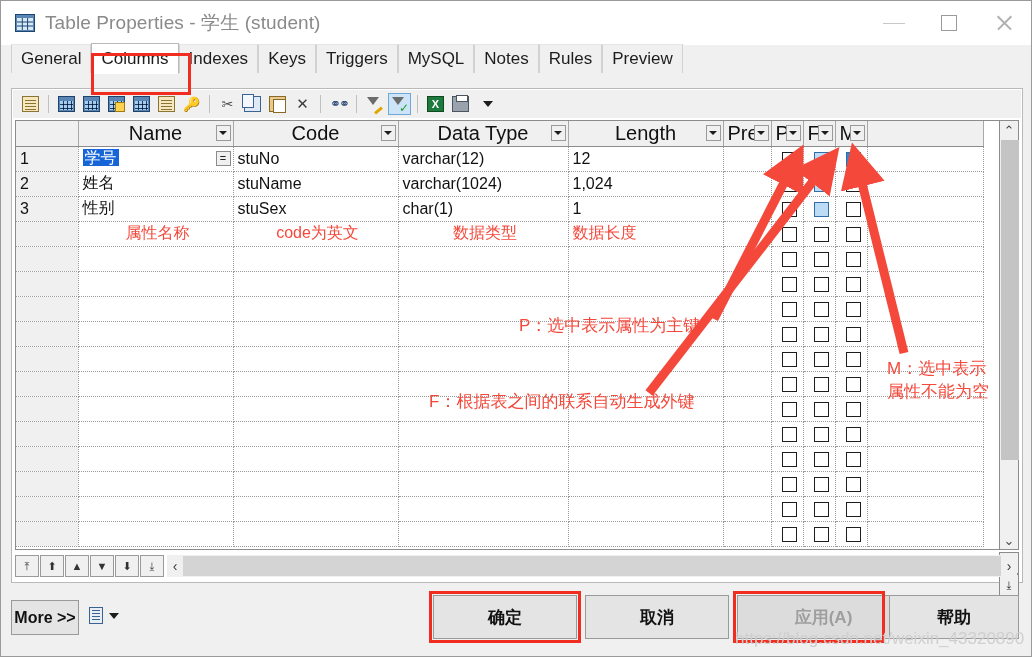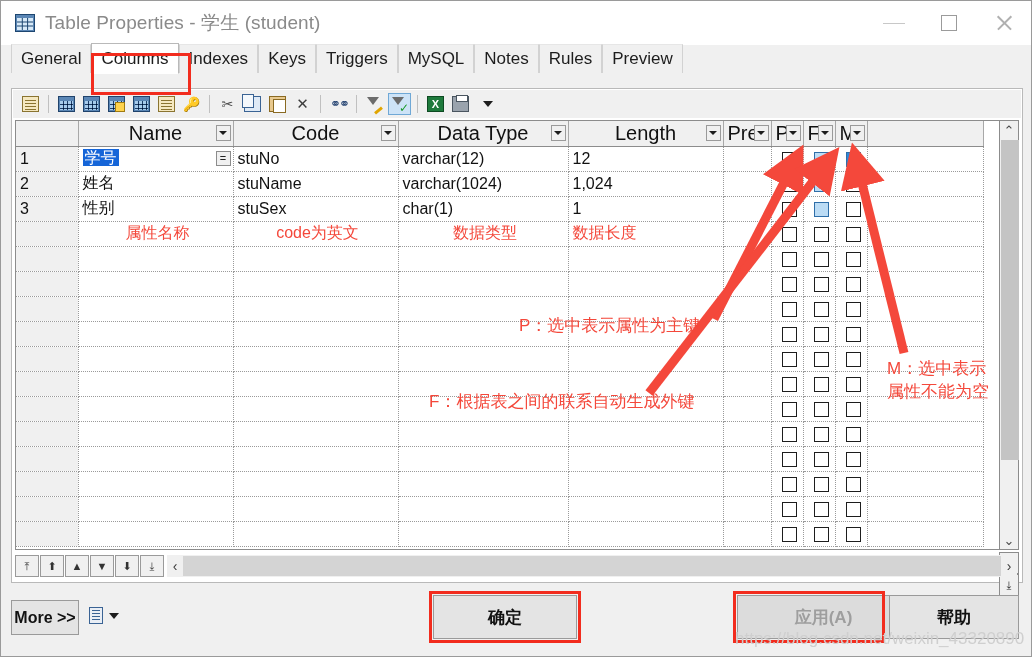--- a/index.html
+++ b/index.html
@@ -690,20 +690,21 @@
         <span class="hsb-arrow">›</span>
       </div>
     </div>
   </div>
 
   <div class="footer">
     <div class="btn btn-more">More &gt;&gt;</div>
     <span class="foot-icon"></span>
     <span class="foot-caret"></span>
     <div class="btn btn-ok">确定</div>
+    <div class="btn btn-cancel">取消</div>
     <div class="btn btn-apply disabled">应用(A)</div>
     <div class="btn btn-help">帮助</div>
     <div class="btn-hl hl-ok"></div>
     <div class="btn-hl hl-apply"></div>
   </div>
 
   <div class="watermark">https://blog.csdn.net/weixin_43320890</div>
 
   <div class="overlay">
     <svg width="1032" height="657">

